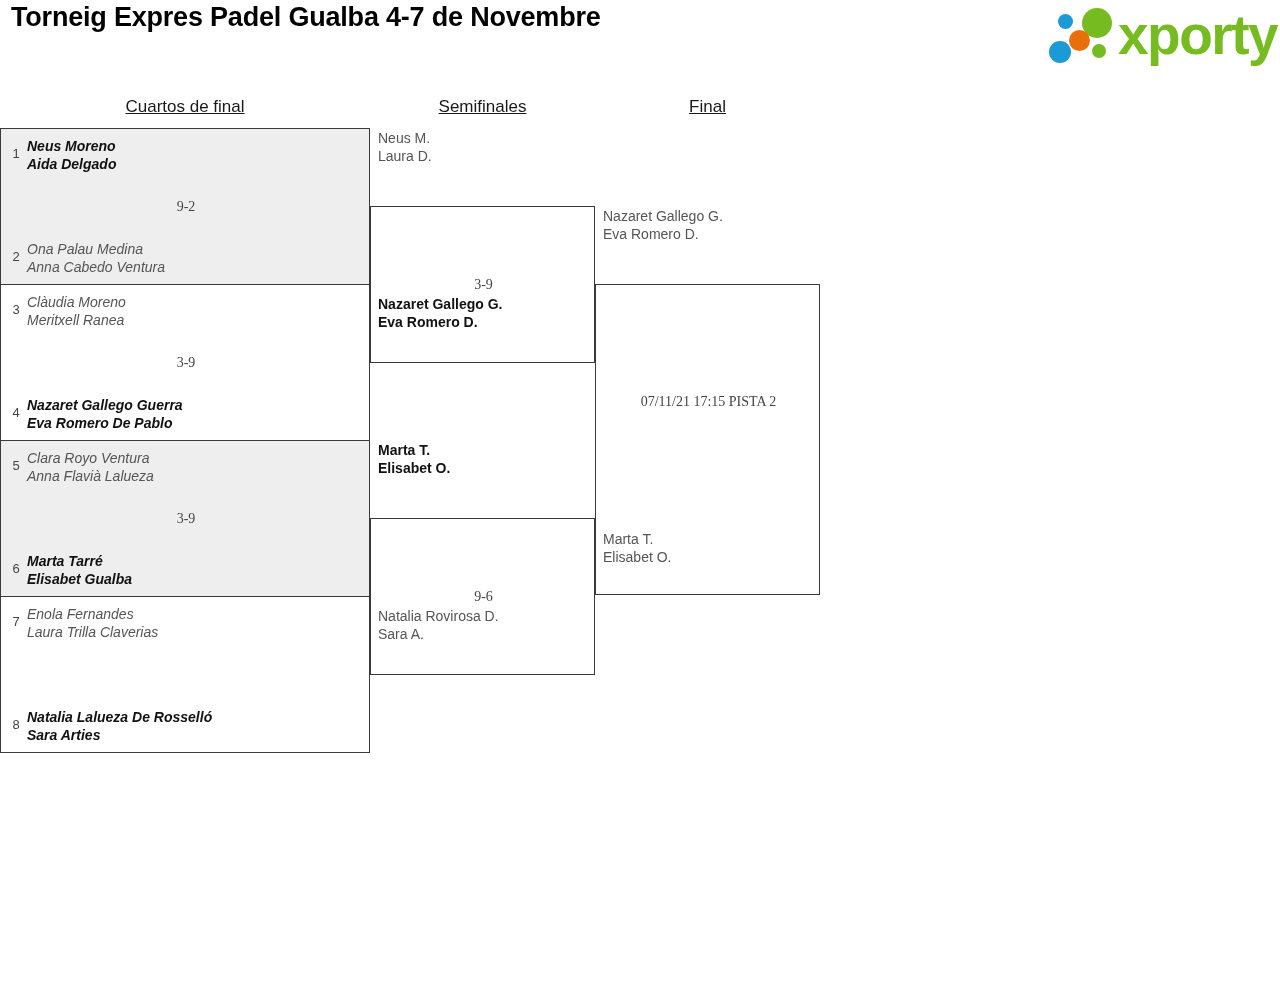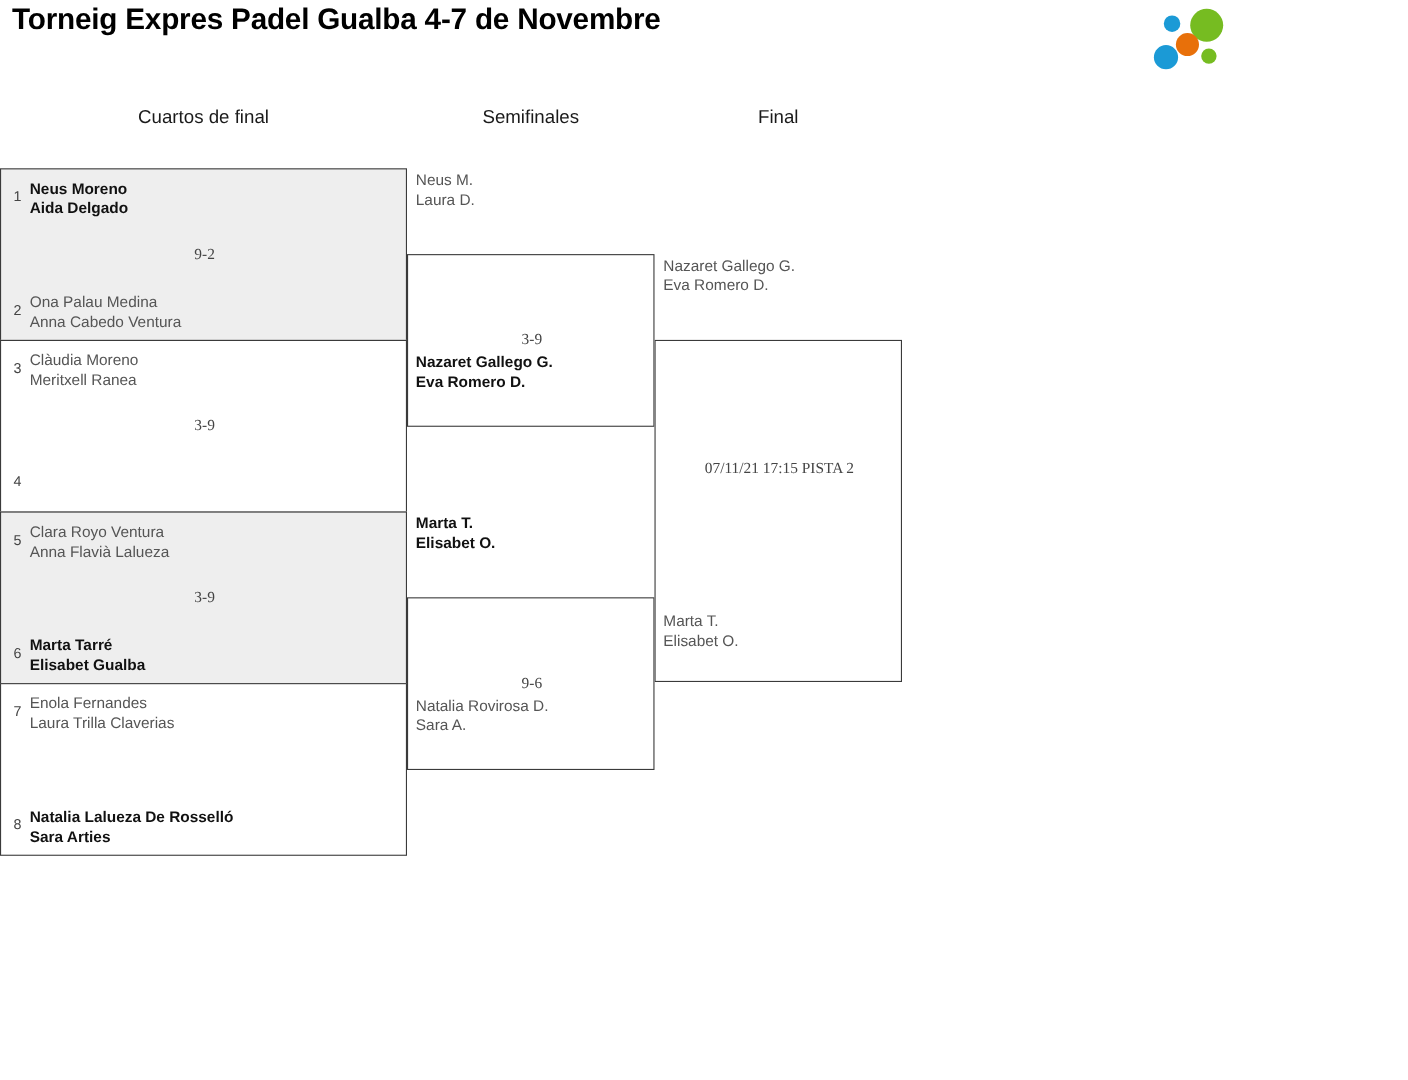--- a/index.html
+++ b/index.html
@@ -66,37 +66,37 @@
   }
 
   
   .col-header {
     position: absolute;
     font-size: 17px;
     color: #1a1a1a;
     text-align: center;
     top: 97px;
     line-height: 20px;
+    text-decoration: underline;
   }
   #hdr-qf { left: 0px;   width: 370px; }
   #hdr-sf { left: 370px; width: 225px; }
   #hdr-f  { left: 595px; width: 225px; }
 
   
   #bracket {
     position: absolute;
     left: 0; top: 0;
     width: 1280px; height: 982px;
   }
 
   .match {
     position: absolute;
     border: 1px solid #3a3a3a;
     background: #ffffff;
-    margin-top: 25px;
   }
   .match.shaded { background: #eeeeee; }
 
   
   .qf { left: 0px; width: 370px; height: 157px; }
   #qf1 { top: 128px; }
   #qf2 { top: 284px; }
   #qf3 { top: 440px; }
   #qf4 { top: 596px; }
 
@@ -114,21 +114,21 @@
     position: absolute;
     font-size: 14px;
     line-height: 18px;
     white-space: nowrap;
   }
   .team .ln { display: block; }
   .team.winner { font-weight: bold; color: #111111; }
   .team.loser  { font-weight: normal; color: #555555; }
 
   
-  .qf .team { left: 26px; }
+  .qf .team { left: 26px; font-style: italic; }
   .qf .team.top    { top: 8px; }
   .qf .team.bottom { top: 111px; }
 
   .seed {
     position: absolute;
     left: 8px;
     font-size: 13px;
     color: #444444;
     line-height: 16px;
     width: 14px;
@@ -168,20 +168,21 @@
   </div>
 
   <div id="logo">
     <div id="logo-dots">
       <span class="dot dot-blue-top"></span>
       <span class="dot dot-green-big"></span>
       <span class="dot dot-orange"></span>
       <span class="dot dot-blue-big"></span>
       <span class="dot dot-green-sm"></span>
     </div>
+    <div id="logo-text">xporty</div>
   </div>
 </div>
 
 <div class="col-header" id="hdr-qf">Cuartos de final</div>
 <div class="col-header" id="hdr-sf">Semifinales</div>
 <div class="col-header" id="hdr-f">Final</div>
 
 <div id="bracket">
 
   <div class="match qf shaded" id="qf1">
@@ -199,20 +200,24 @@
   </div>
 
   <div class="match qf" id="qf2">
     <span class="seed top">3</span>
     <div class="team top loser">
       <span class="ln">Clàudia Moreno</span>
       <span class="ln">Meritxell Ranea</span>
     </div>
     <div class="score">3-9</div>
     <span class="seed bottom">4</span>
+    <div class="team bottom winner">
+      <span class="ln">Nazaret Gallego Guerra</span>
+      <span class="ln">Eva Romero De Pablo</span>
+    </div>
   </div>
 
   <div class="match qf shaded" id="qf3">
     <span class="seed top">5</span>
     <div class="team top loser">
       <span class="ln">Clara Royo Ventura</span>
       <span class="ln">Anna Flavià Lalueza</span>
     </div>
     <div class="score">3-9</div>
     <span class="seed bottom">6</span>

